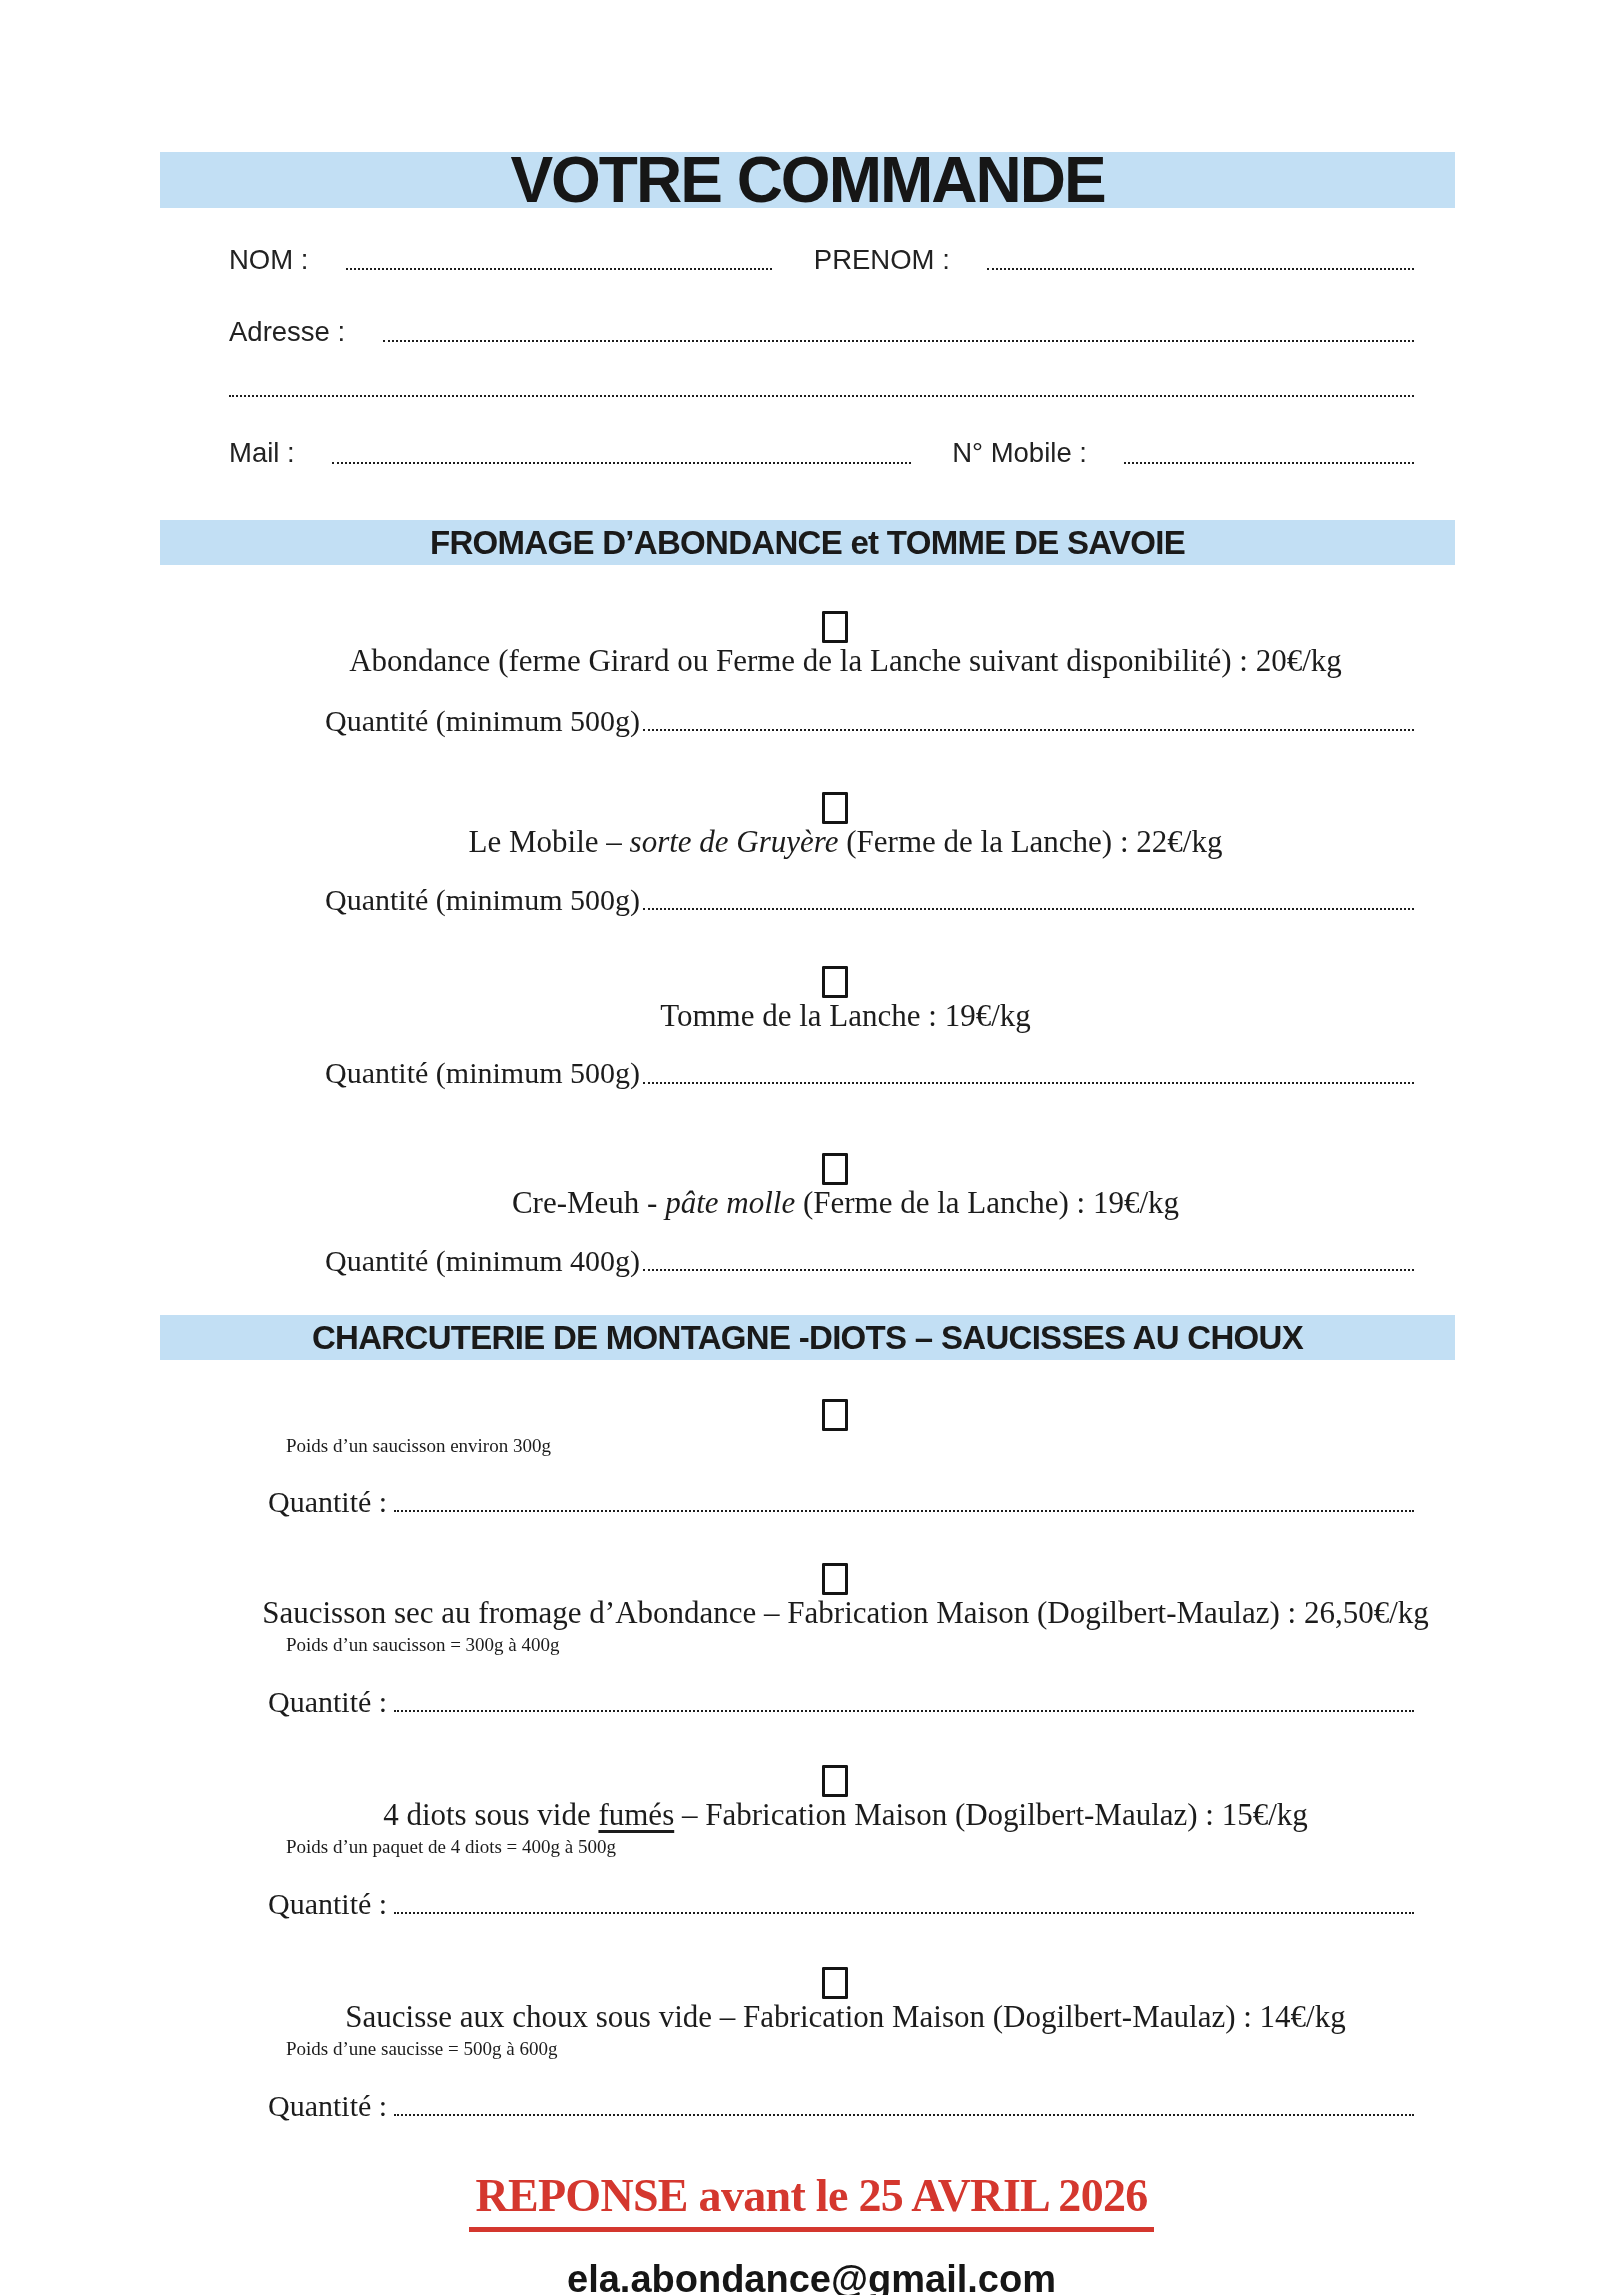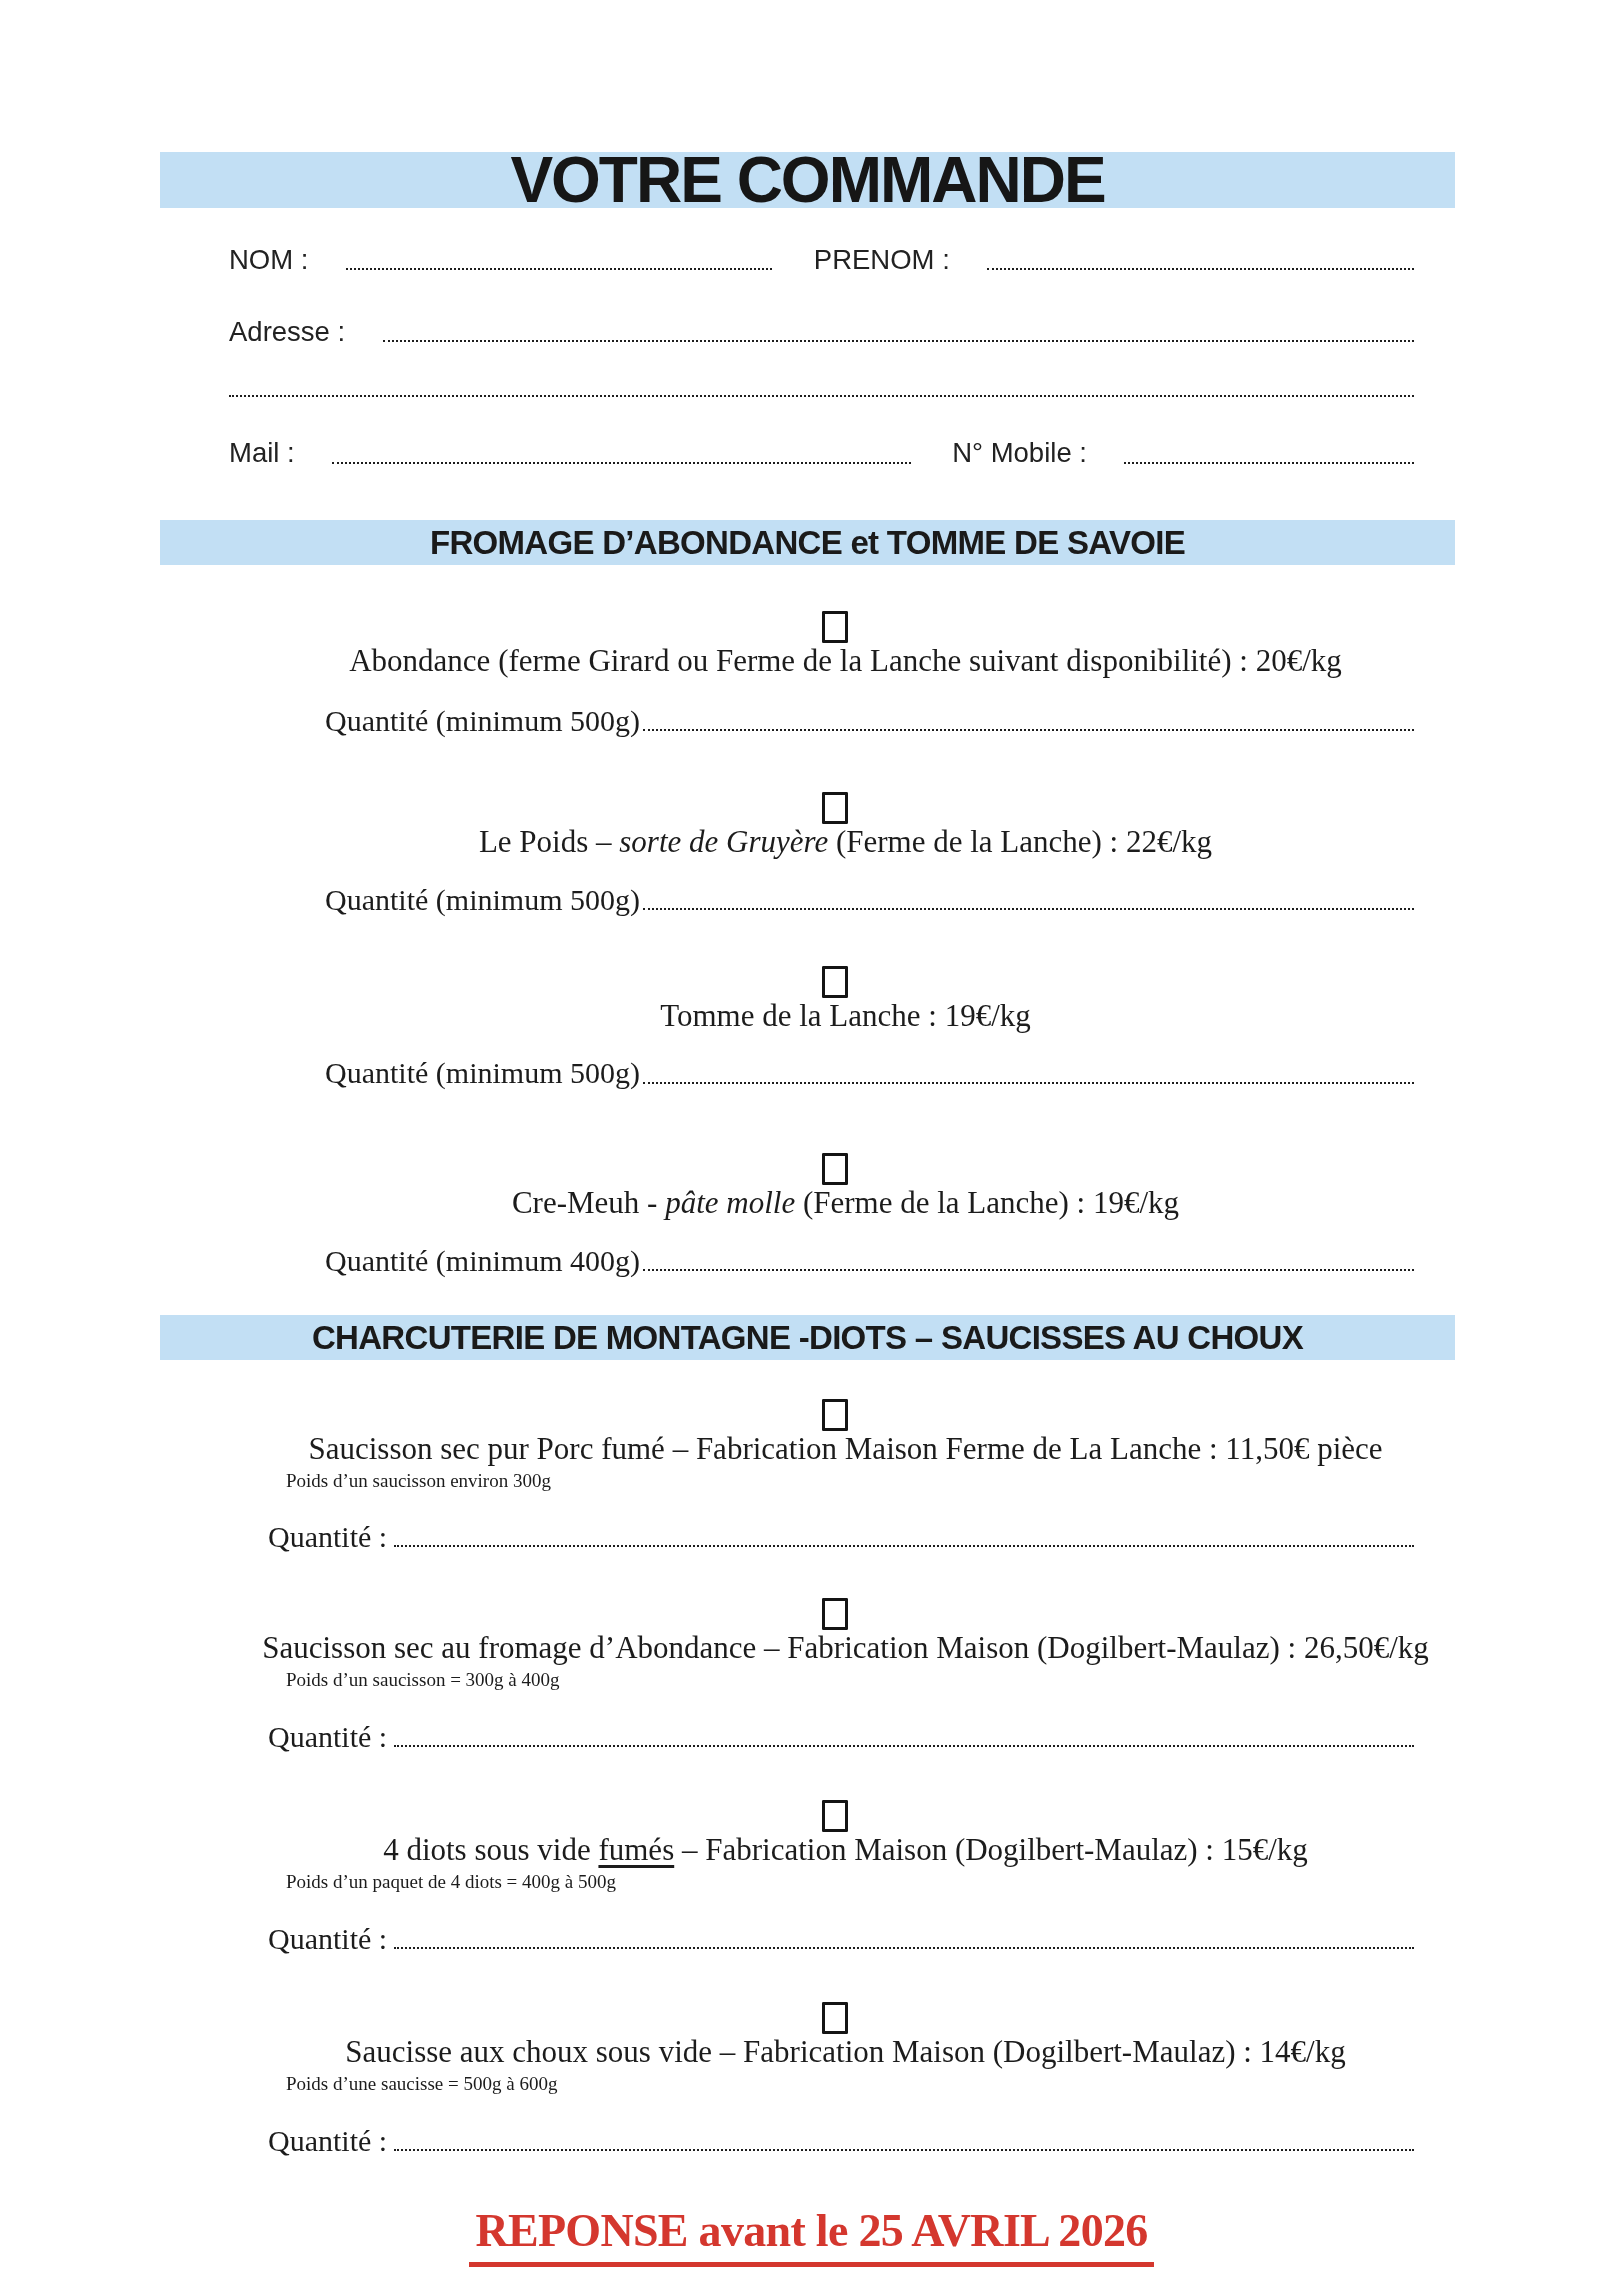--- a/index.html
+++ b/index.html
@@ -138,21 +138,21 @@
     <span class="checkbox"></span>
     <span class="item-text"><span>Abondance (ferme Girard ou Ferme de la Lanche suivant disponibilité) : 20€/kg</span></span>
   </div>
   <div class="qty-row qty-deep mt40">
     <span>Quantité (minimum 500g)</span>
     <span class="dots grow1" style="margin-left:2.6px;"></span>
   </div>
 
   <div class="item-title mt84">
     <span class="checkbox"></span>
-    <span class="item-text"><span>Le Poids – </span><em>sorte de Gruyère</em><span> (Ferme de la Lanche) : 22€/kg</span></span>
+    <span class="item-text"><span>Le Mobile – </span><em>sorte de Gruyère</em><span> (Ferme de la Lanche) : 22€/kg</span></span>
   </div>
   <div class="qty-row qty-deep mt36">
     <span>Quantité (minimum 500g)</span>
     <span class="dots grow1" style="margin-left:2.6px;"></span>
   </div>
 
   <div class="item-title mt76">
     <span class="checkbox"></span>
     <span class="item-text"><span>Tomme de la Lanche : 19€/kg</span></span>
   </div>
@@ -169,21 +169,20 @@
     <span>Quantité (minimum 400g)</span>
     <span class="dots grow1" style="margin-left:2.6px;"></span>
   </div>
 
   <div class="band section-band mt58">
     <span class="band-text">CHARCUTERIE DE MONTAGNE -DIOTS – SAUCISSES AU CHOUX</span>
   </div>
 
   <div class="item-title mt60">
     <span class="checkbox"></span>
-    <span class="item-text"><span>Saucisson sec pur Porc fumé – Fabrication Maison Ferme de La Lanche : 11,50€ pièce</span></span>
   </div>
   <div class="sub-row mt0">
     <span>Poids d’un saucisson environ 300g</span>
   </div>
   <div class="qty-row qty-std mt36">
     <span>Quantité :</span>
     <span class="dots grow1"></span>
   </div>
 
   <div class="item-title mt68">

